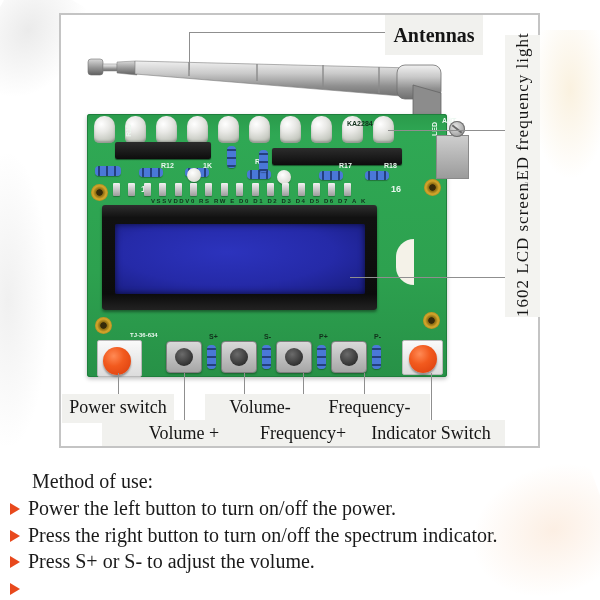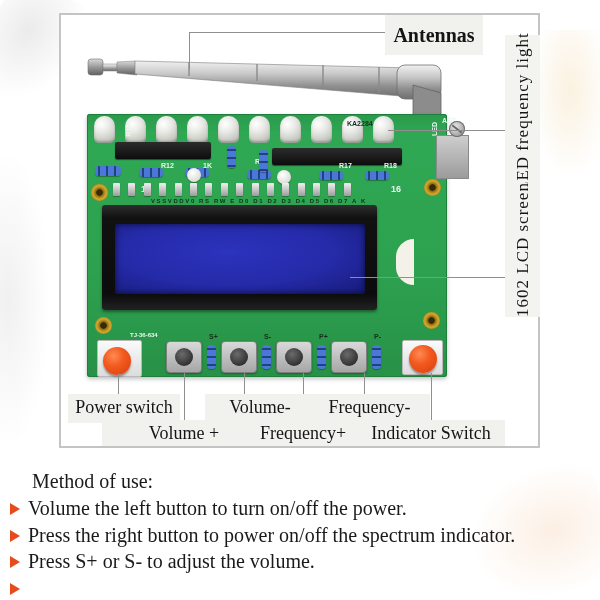--- a/index.html
+++ b/index.html
@@ -284,39 +284,39 @@
     <div class="line vline" style="left:123px; top:358px; height:50px;"></div>
     <div class="line vline" style="left:183px; top:358px; height:23px;"></div>
     <div class="line vline" style="left:242px; top:358px; height:50px;"></div>
     <div class="line vline" style="left:303px; top:358px; height:23px;"></div>
     <div class="line vline" style="left:370px; top:358px; height:50px;"></div>
 
     <div class="antennas-box">Antennas</div>
     <div class="vlabel vlabel-led">LED frequency light</div>
     <div class="vlabel vlabel-lcd">1602 LCD screen</div>
 
-    <div class="chip-bg row1-box lbl" style="left:7px; width:112px;">Power switch</div>
+    <div class="chip-bg row1-box lbl" style="left:1px; width:112px;">Power switch</div>
     <div class="chip-bg row1-box lbl" style="left:144px; width:110px;">Volume-</div>
     <div class="chip-bg row1-box lbl" style="left:248px; width:121px;">Frequency-</div>
 
     <div class="row2-box"></div>
     <div class="blabel" style="position:absolute; left:78px;  top:404px; width:90px;">Volume +</div>
     <div class="blabel" style="position:absolute; left:197px; top:404px; width:90px;">Frequency+</div>
     <div class="blabel" style="position:absolute; left:305px; top:404px; width:130px;">Indicator Switch</div>
   </div>
 
   <div class="instructions">
     <div class="instr-title">Method of use:</div>
     <div class="instr-item">
       <span class="bullet"></span>
-      <span>Volume the left button to turn on/off the power.</span>
+      <span>Power the left button to turn on/off the power.</span>
     </div>
     <div class="instr-item">
       <span class="bullet"></span>
-      <span>Press the right button to power on/off the spectrum indicator.</span>
+      <span>Press the right button to turn on/off the spectrum indicator.</span>
     </div>
     <div class="instr-item">
       <span class="bullet"></span>
       <span>Press S+ or S- to adjust the volume.</span>
     </div>
     <div class="instr-item">
       <span class="bullet"></span>
     </div>
   </div>
 

